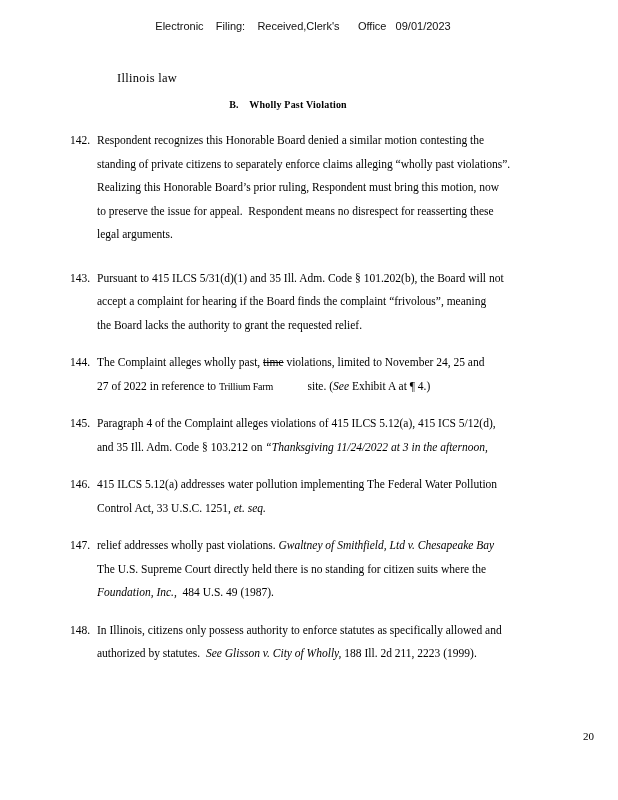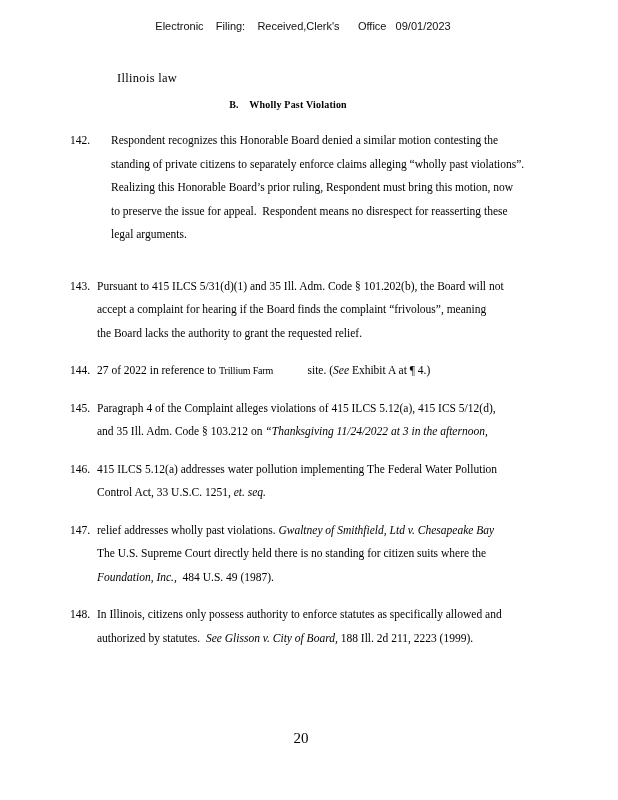--- a/index.html
+++ b/index.html
@@ -28,31 +28,31 @@
     box-sizing:border-box;padding-right:42px;
     text-align:center;
     font-weight:bold;font-size:10px;letter-spacing:.2px;
     white-space:pre;
   }
   .paragraphs{
     position:absolute;top:129px;left:70px;width:520px;
     font-size:11.5px;
   }
   .para{display:flex;margin-bottom:14px;}
-  .para:first-child{margin-bottom:28px;gap:14px;}
+  .para:first-child{margin-bottom:20px;}
   .num{width:27px;flex:none;line-height:23.5px;white-space:pre;}
   .lines{flex:1;}
   .line{height:23.5px;line-height:23.5px;white-space:pre;}
   .line span.i{font-style:italic;}
   .line span.sm{font-size:10px;letter-spacing:-.2px;}
   .line span.st{text-decoration:line-through;}
   .page-number{
     position:absolute;top:730px;left:0;width:618px;
-    box-sizing:border-box;padding-right:16px;
-    text-align:center;font-size:15px;white-space:pre;
+    box-sizing:border-box;padding-right:24px;
+    text-align:right;font-size:11px;white-space:pre;
   }
 </style>
 </head>
 <body>
 
 <div class="page">
 
   <div class="efile-header">Electronic    Filing:    Received,Clerk's      Office   09/01/2023</div>
 
   <div class="intro-line">Illinois law</div>
@@ -74,20 +74,21 @@
         <div class="num">143.</div>
         <div class="lines">
           <div class="line"><span>Pursuant to 415 ILCS 5/31(d)(1) and 35 Ill. Adm. Code § 101.202(b), the Board will not</span></div>
           <div class="line"><span>accept a complaint for hearing if the Board finds the complaint “frivolous”, meaning</span></div>
           <div class="line"><span>the Board lacks the authority to grant the requested relief.</span></div>
         </div>
       </div>
       <div class="para">
         <div class="num">144.</div>
         <div class="lines">
+          <div class="line"><span>The Complaint alleges wholly past, </span><span class="st">time</span><span> violations, limited to November 24, 25 and</span></div>
           <div class="line"><span>27 of 2022 in reference to </span><span class="sm">Trillium Farm</span><span>            site. (</span><span class="i">See</span><span> Exhibit A at ¶ 4.)</span></div>
         </div>
       </div>
       <div class="para">
         <div class="num">145.</div>
         <div class="lines">
           <div class="line"><span>Paragraph 4 of the Complaint alleges violations of 415 ILCS 5.12(a), 415 ICS 5/12(d),</span></div>
           <div class="line"><span>and 35 Ill. Adm. Code § 103.212 on </span><span class="i">“Thanksgiving 11/24/2022 at 3 in the afternoon,</span></div>
         </div>
       </div>
@@ -103,20 +104,20 @@
         <div class="lines">
           <div class="line"><span>relief addresses wholly past violations. </span><span class="i">Gwaltney of Smithfield, Ltd v. Chesapeake Bay</span></div>
           <div class="line"><span>The U.S. Supreme Court directly held there is no standing for citizen suits where the</span></div>
           <div class="line"><span class="i">Foundation, Inc.,</span><span>  484 U.S. 49 (1987).</span></div>
         </div>
       </div>
       <div class="para">
         <div class="num">148.</div>
         <div class="lines">
           <div class="line"><span>In Illinois, citizens only possess authority to enforce statutes as specifically allowed and</span></div>
-          <div class="line"><span>authorized by statutes.  </span><span class="i">See Glisson v. City of Board,</span><span> 188 Ill. 2d 211, 2223 (1999).</span></div>
+          <div class="line"><span>authorized by statutes.  </span><span class="i">See Glisson v. City of Wholly,</span><span> 188 Ill. 2d 211, 2223 (1999).</span></div>
         </div>
       </div>
     </div>
 
   <div class="page-number">20</div>
 
 </div>
 
 </body></html>

